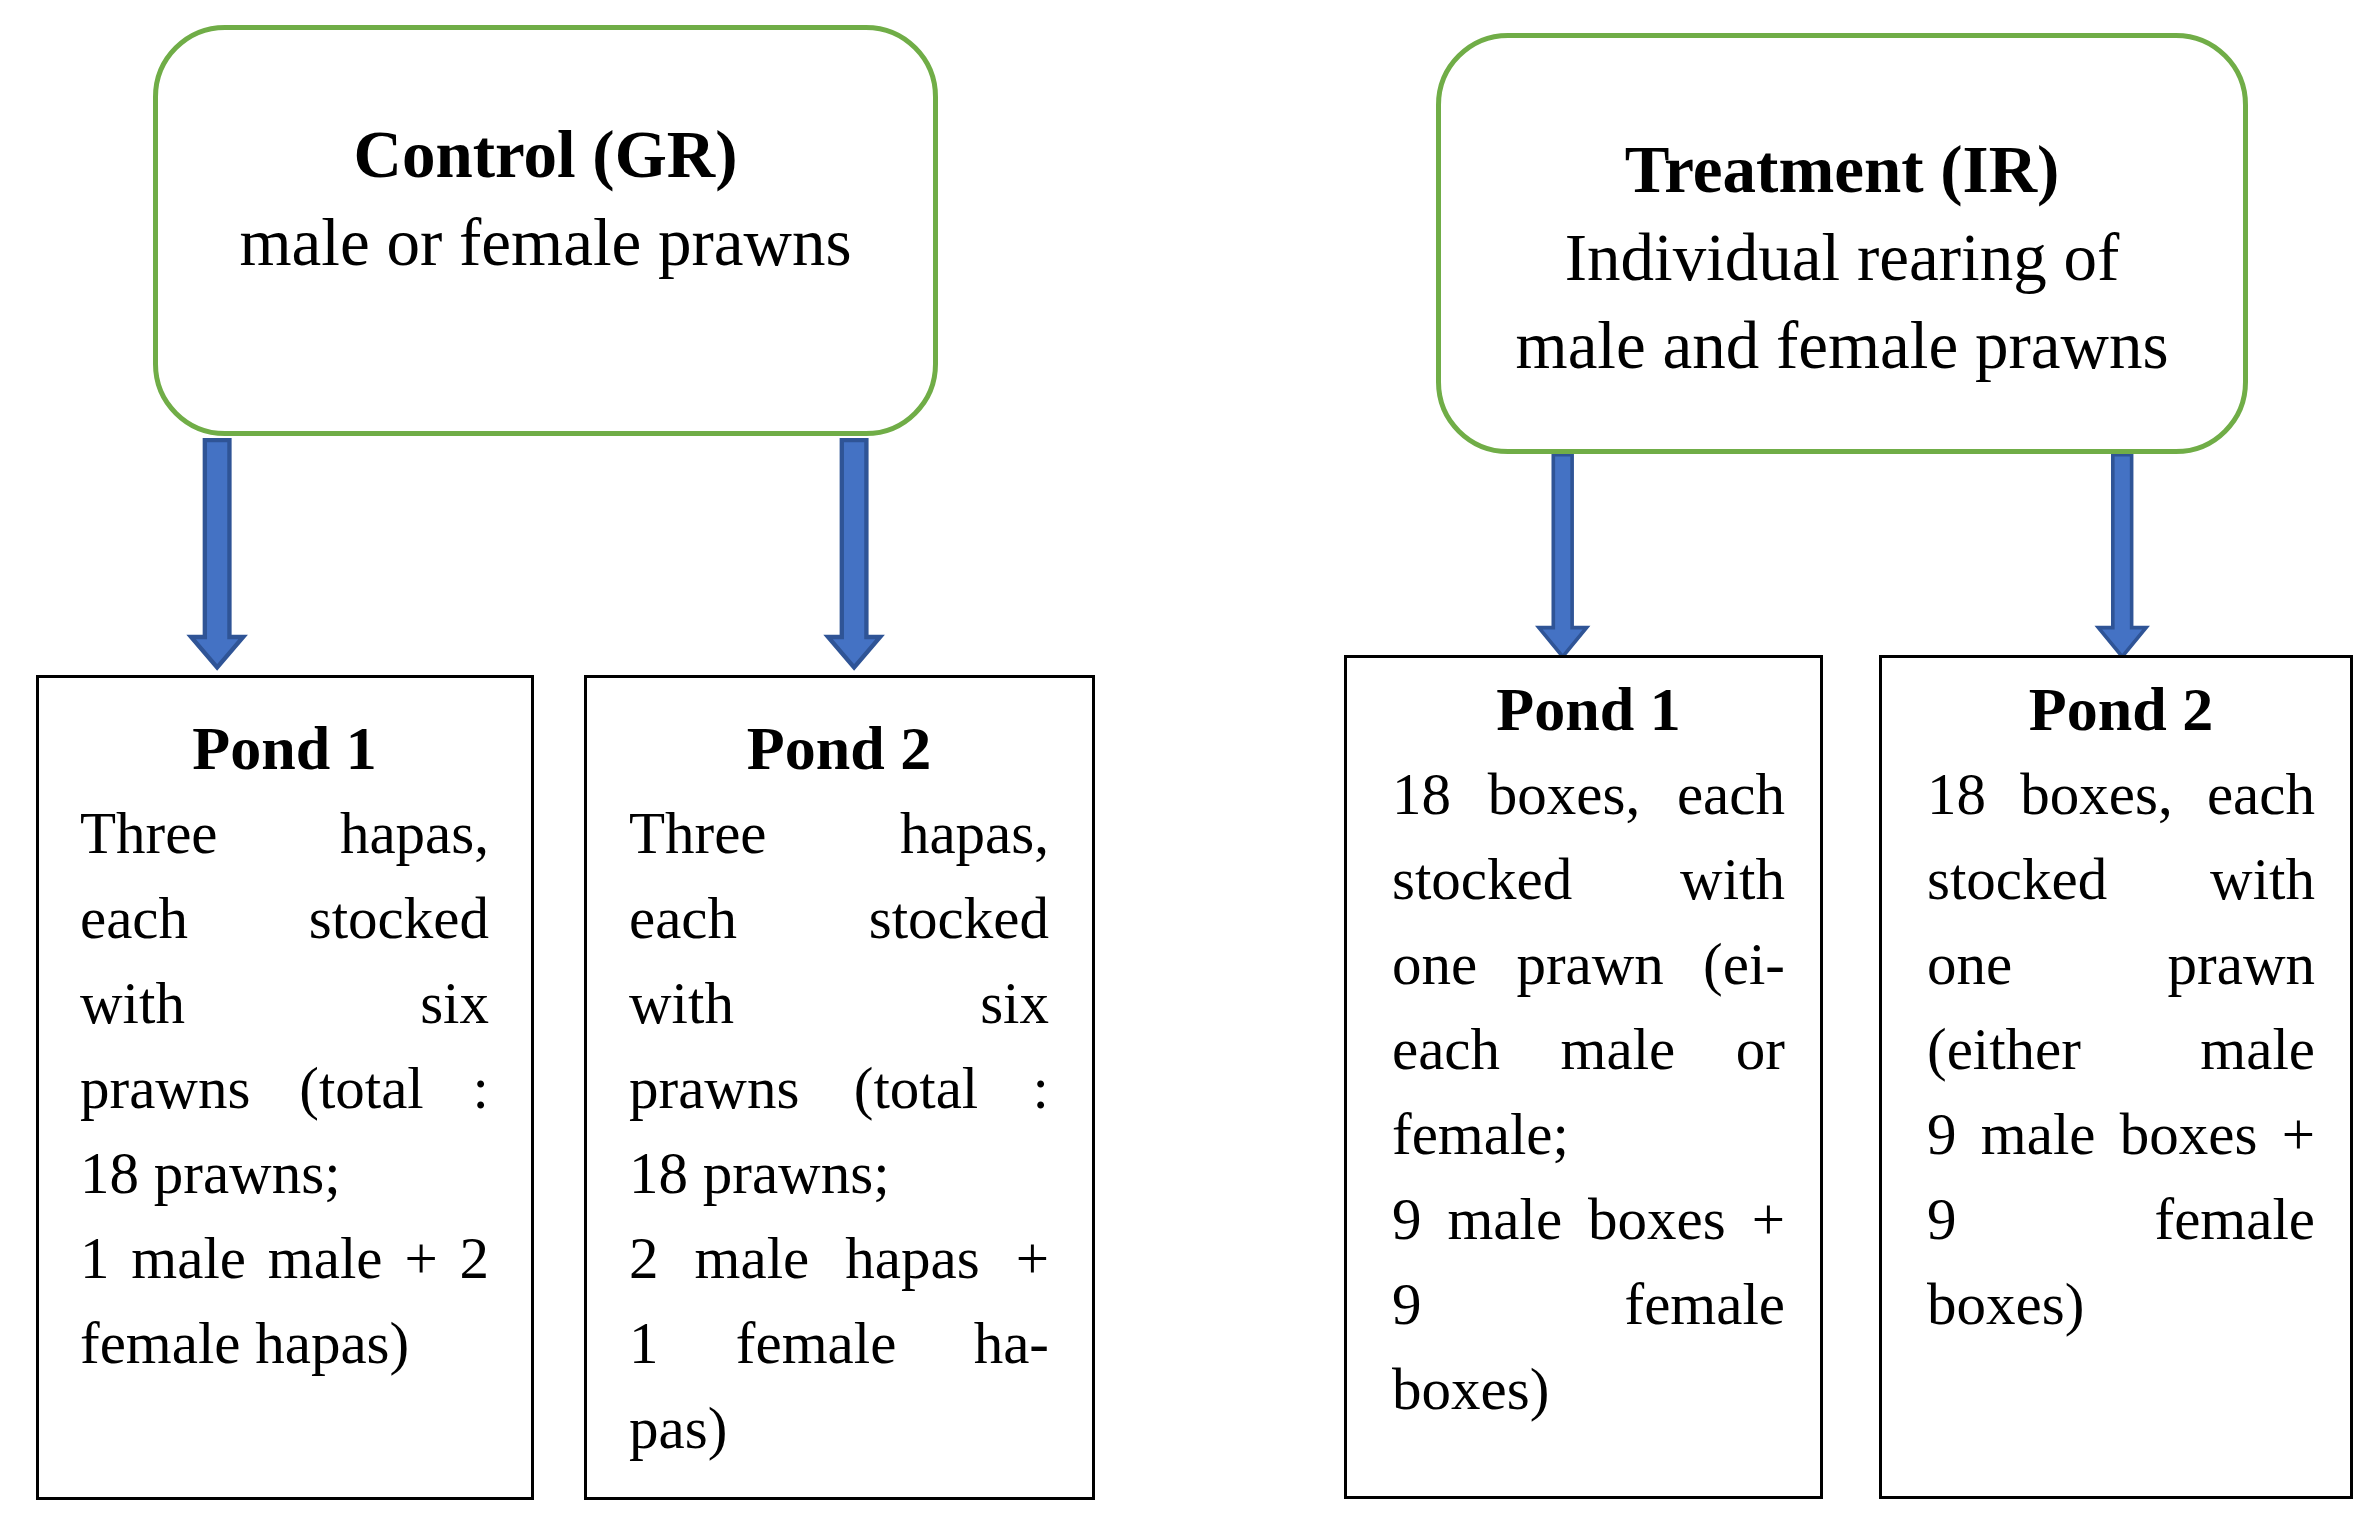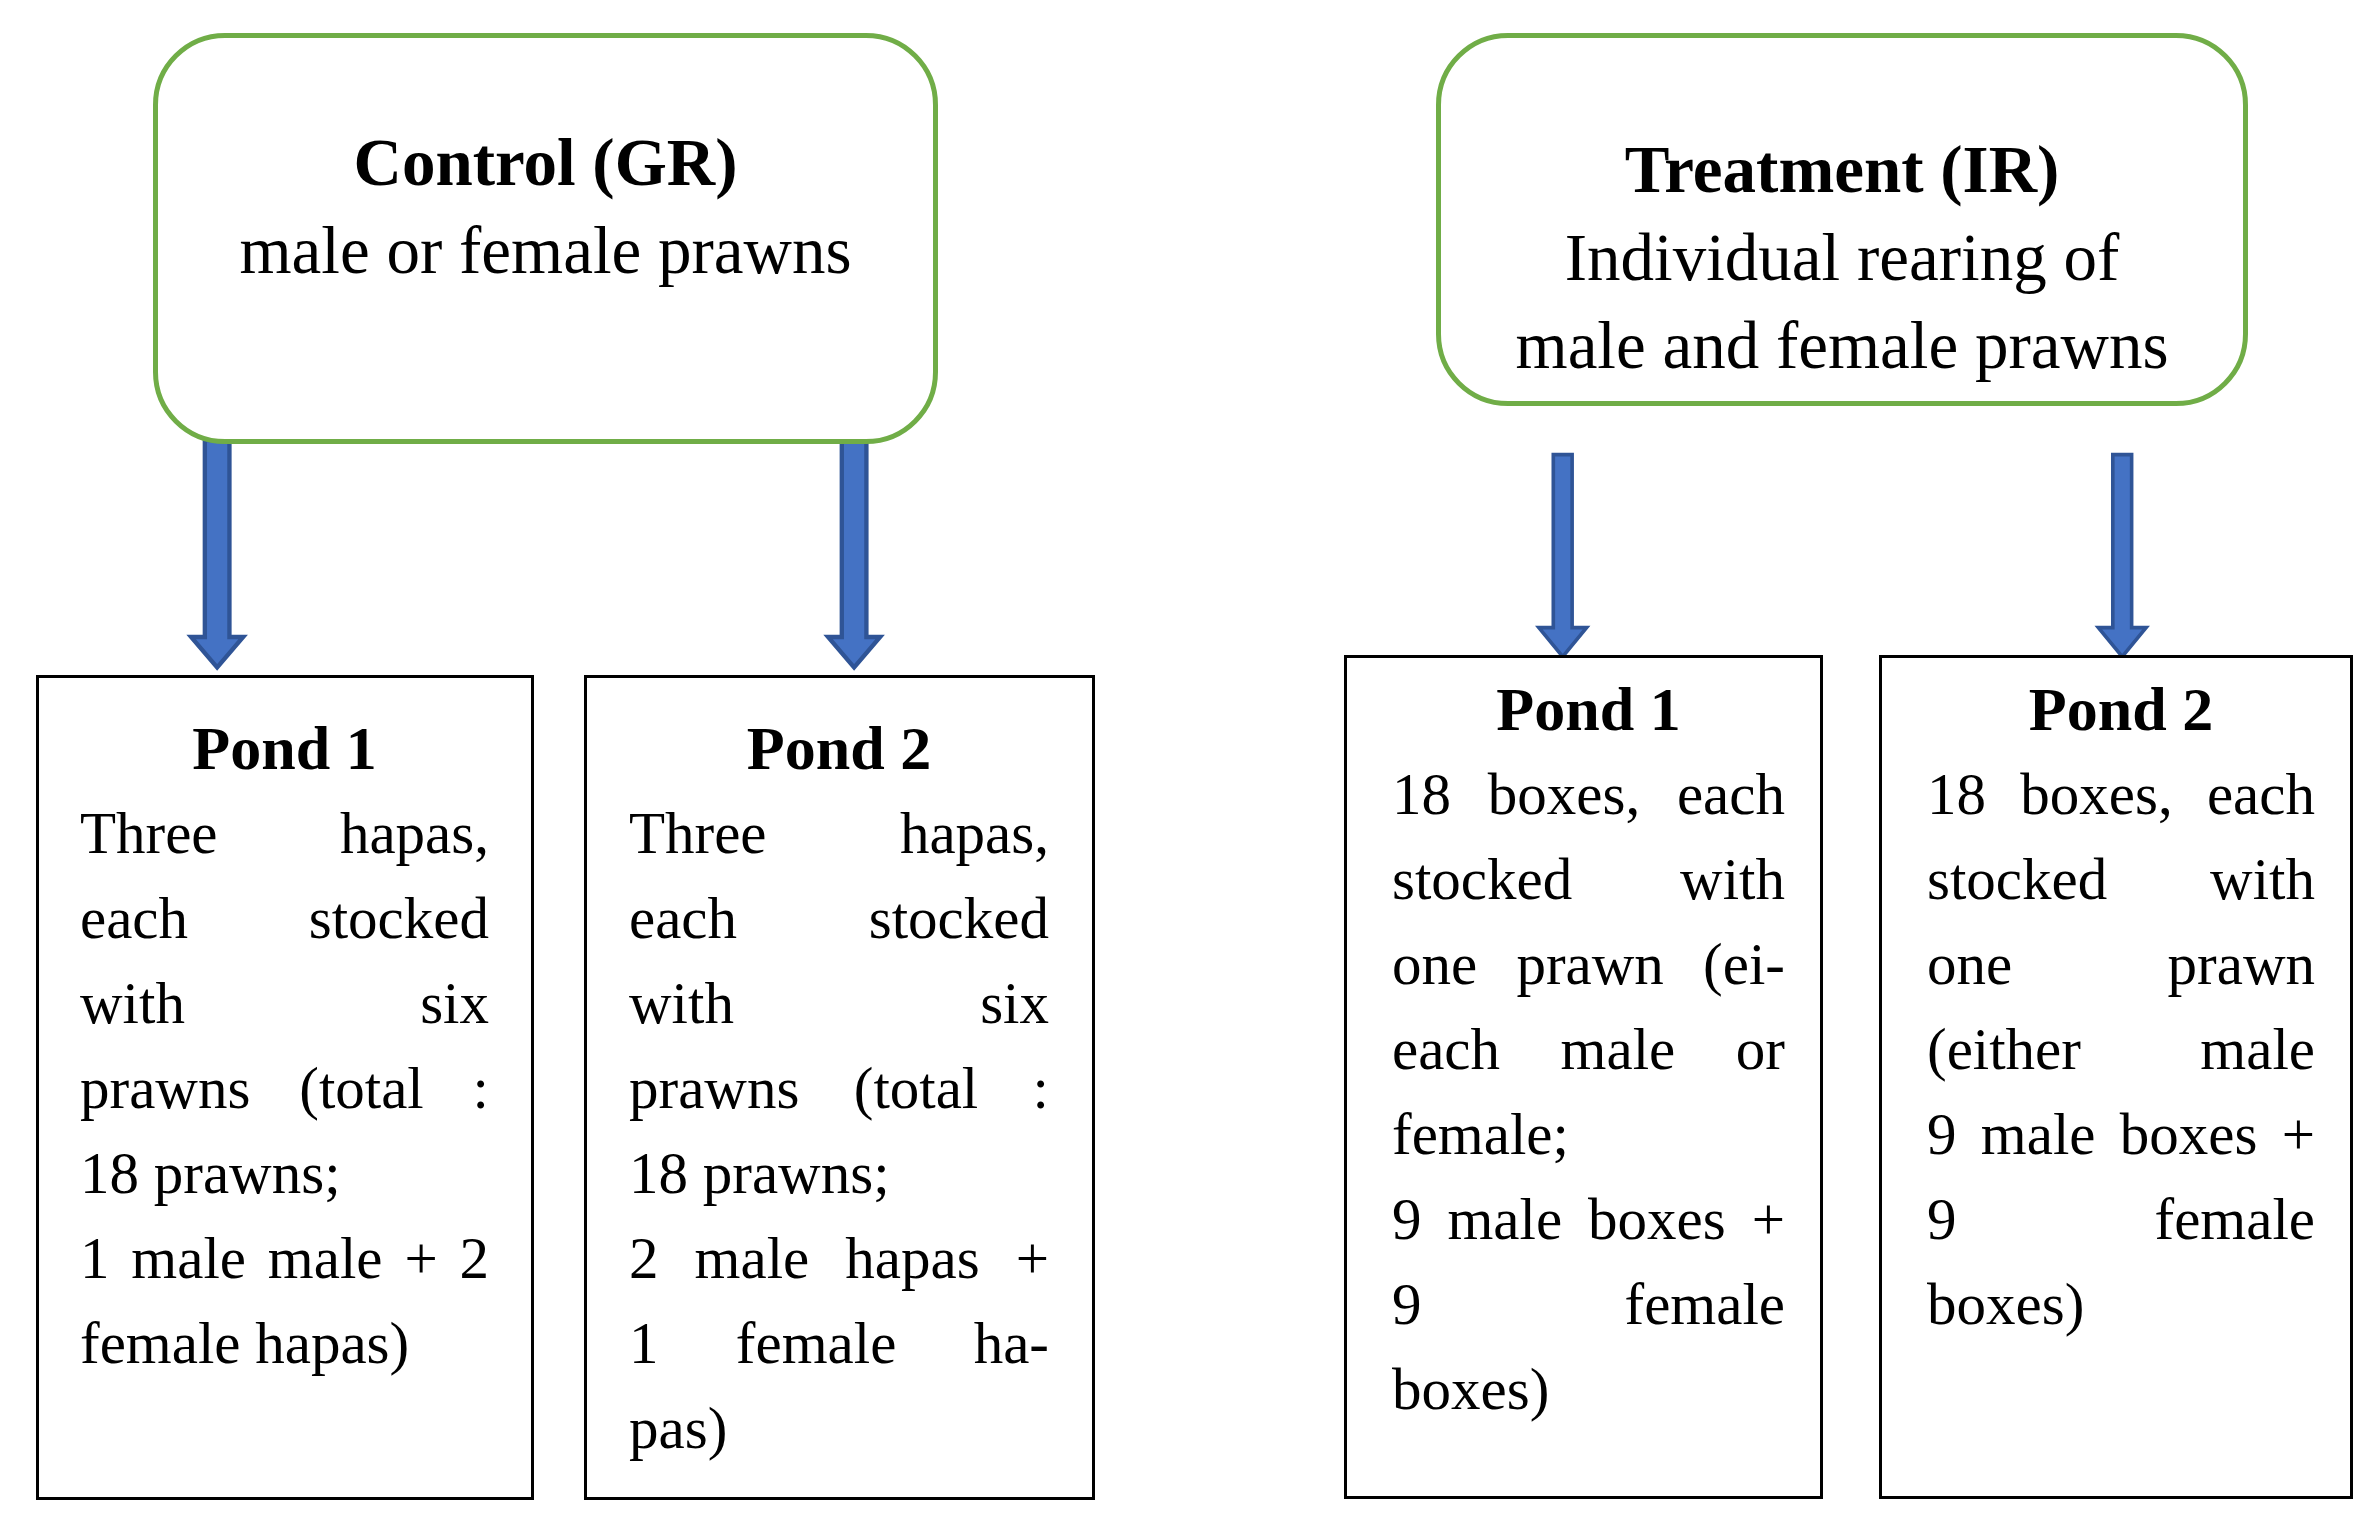--- a/index.html
+++ b/index.html
@@ -72,26 +72,26 @@
 
 <div class="canvas">
 
   <svg class="arrows" viewBox="0 0 3284 2122" xmlns="http://www.w3.org/2000/svg">
     <polygon points="283,608 317,608 317,880 336,880 300,922 264,880 283,880" fill="var(--arrow-fill)" stroke="var(--arrow-stroke)" stroke-width="6"></polygon>
     <polygon points="1163,608 1197,608 1197,880 1216,880 1180,922 1144,880 1163,880" fill="var(--arrow-fill)" stroke="var(--arrow-stroke)" stroke-width="6"></polygon>
     <polygon points="2146,628 2172,628 2172,867 2192,867 2159,907 2126,867 2146,867" fill="var(--arrow-fill)" stroke="var(--arrow-stroke)" stroke-width="5"></polygon>
     <polygon points="2919,628 2945,628 2945,867 2965,867 2932,907 2899,867 2919,867" fill="var(--arrow-fill)" stroke="var(--arrow-stroke)" stroke-width="5"></polygon>
   </svg>
 
-  <div class="gbox" style="left:153px; top:33px; width:785px; height:411px; padding-top:80px;">
+  <div class="gbox" style="left:153px; top:25px; width:785px; height:411px; padding-top:80px;">
     <div class="hline title">Control (GR)</div>
     <div class="hline">male or female prawns</div>
   </div>
 
-  <div class="gbox" style="left:1436px; top:33px; width:812px; height:373px; padding-top:87px;">
+  <div class="gbox" style="left:1436px; top:33px; width:812px; height:421px; padding-top:87px;">
     <div class="hline title">Treatment (IR)</div>
     <div class="hline">Individual rearing of</div>
     <div class="hline">male and female prawns</div>
   </div>
 
   <div class="pbox" style="left:36px; top:675px; width:498px; height:825px; padding:28px 42px 0 41px;">
       <div class="ptitle">Pond 1</div>
       <div class="line j">
         <span>Three</span>
         <span>hapas,</span>

